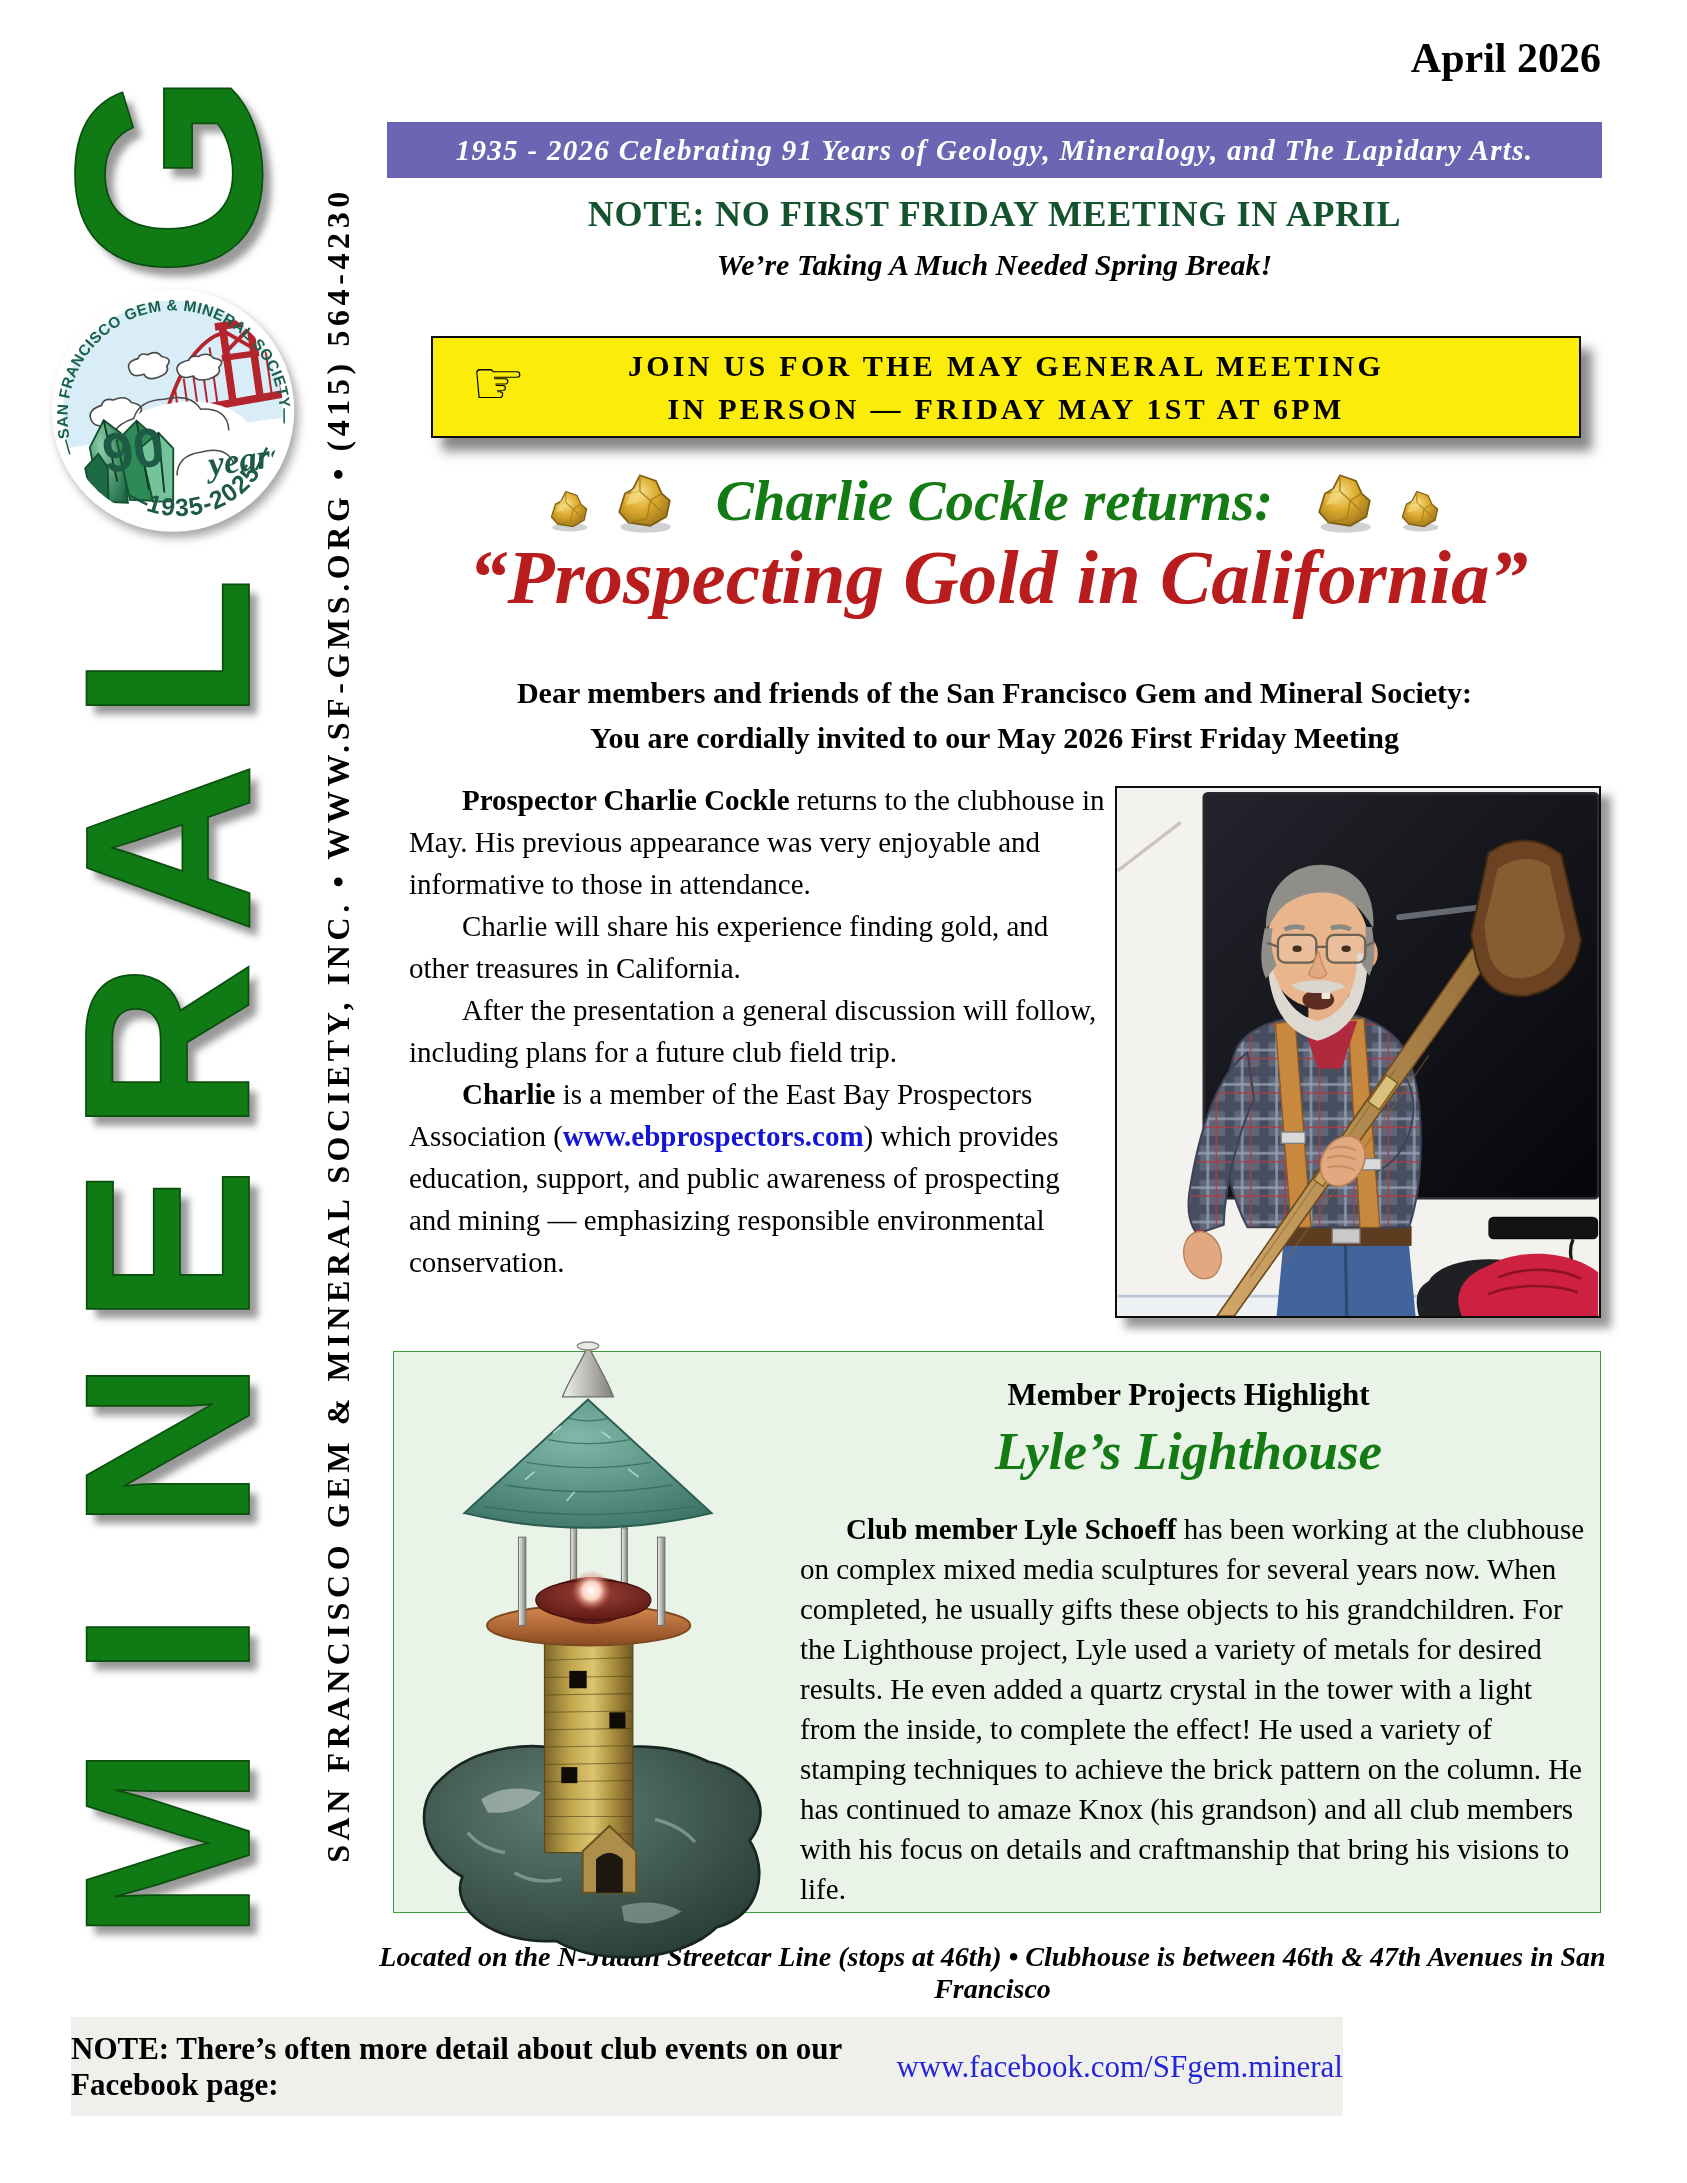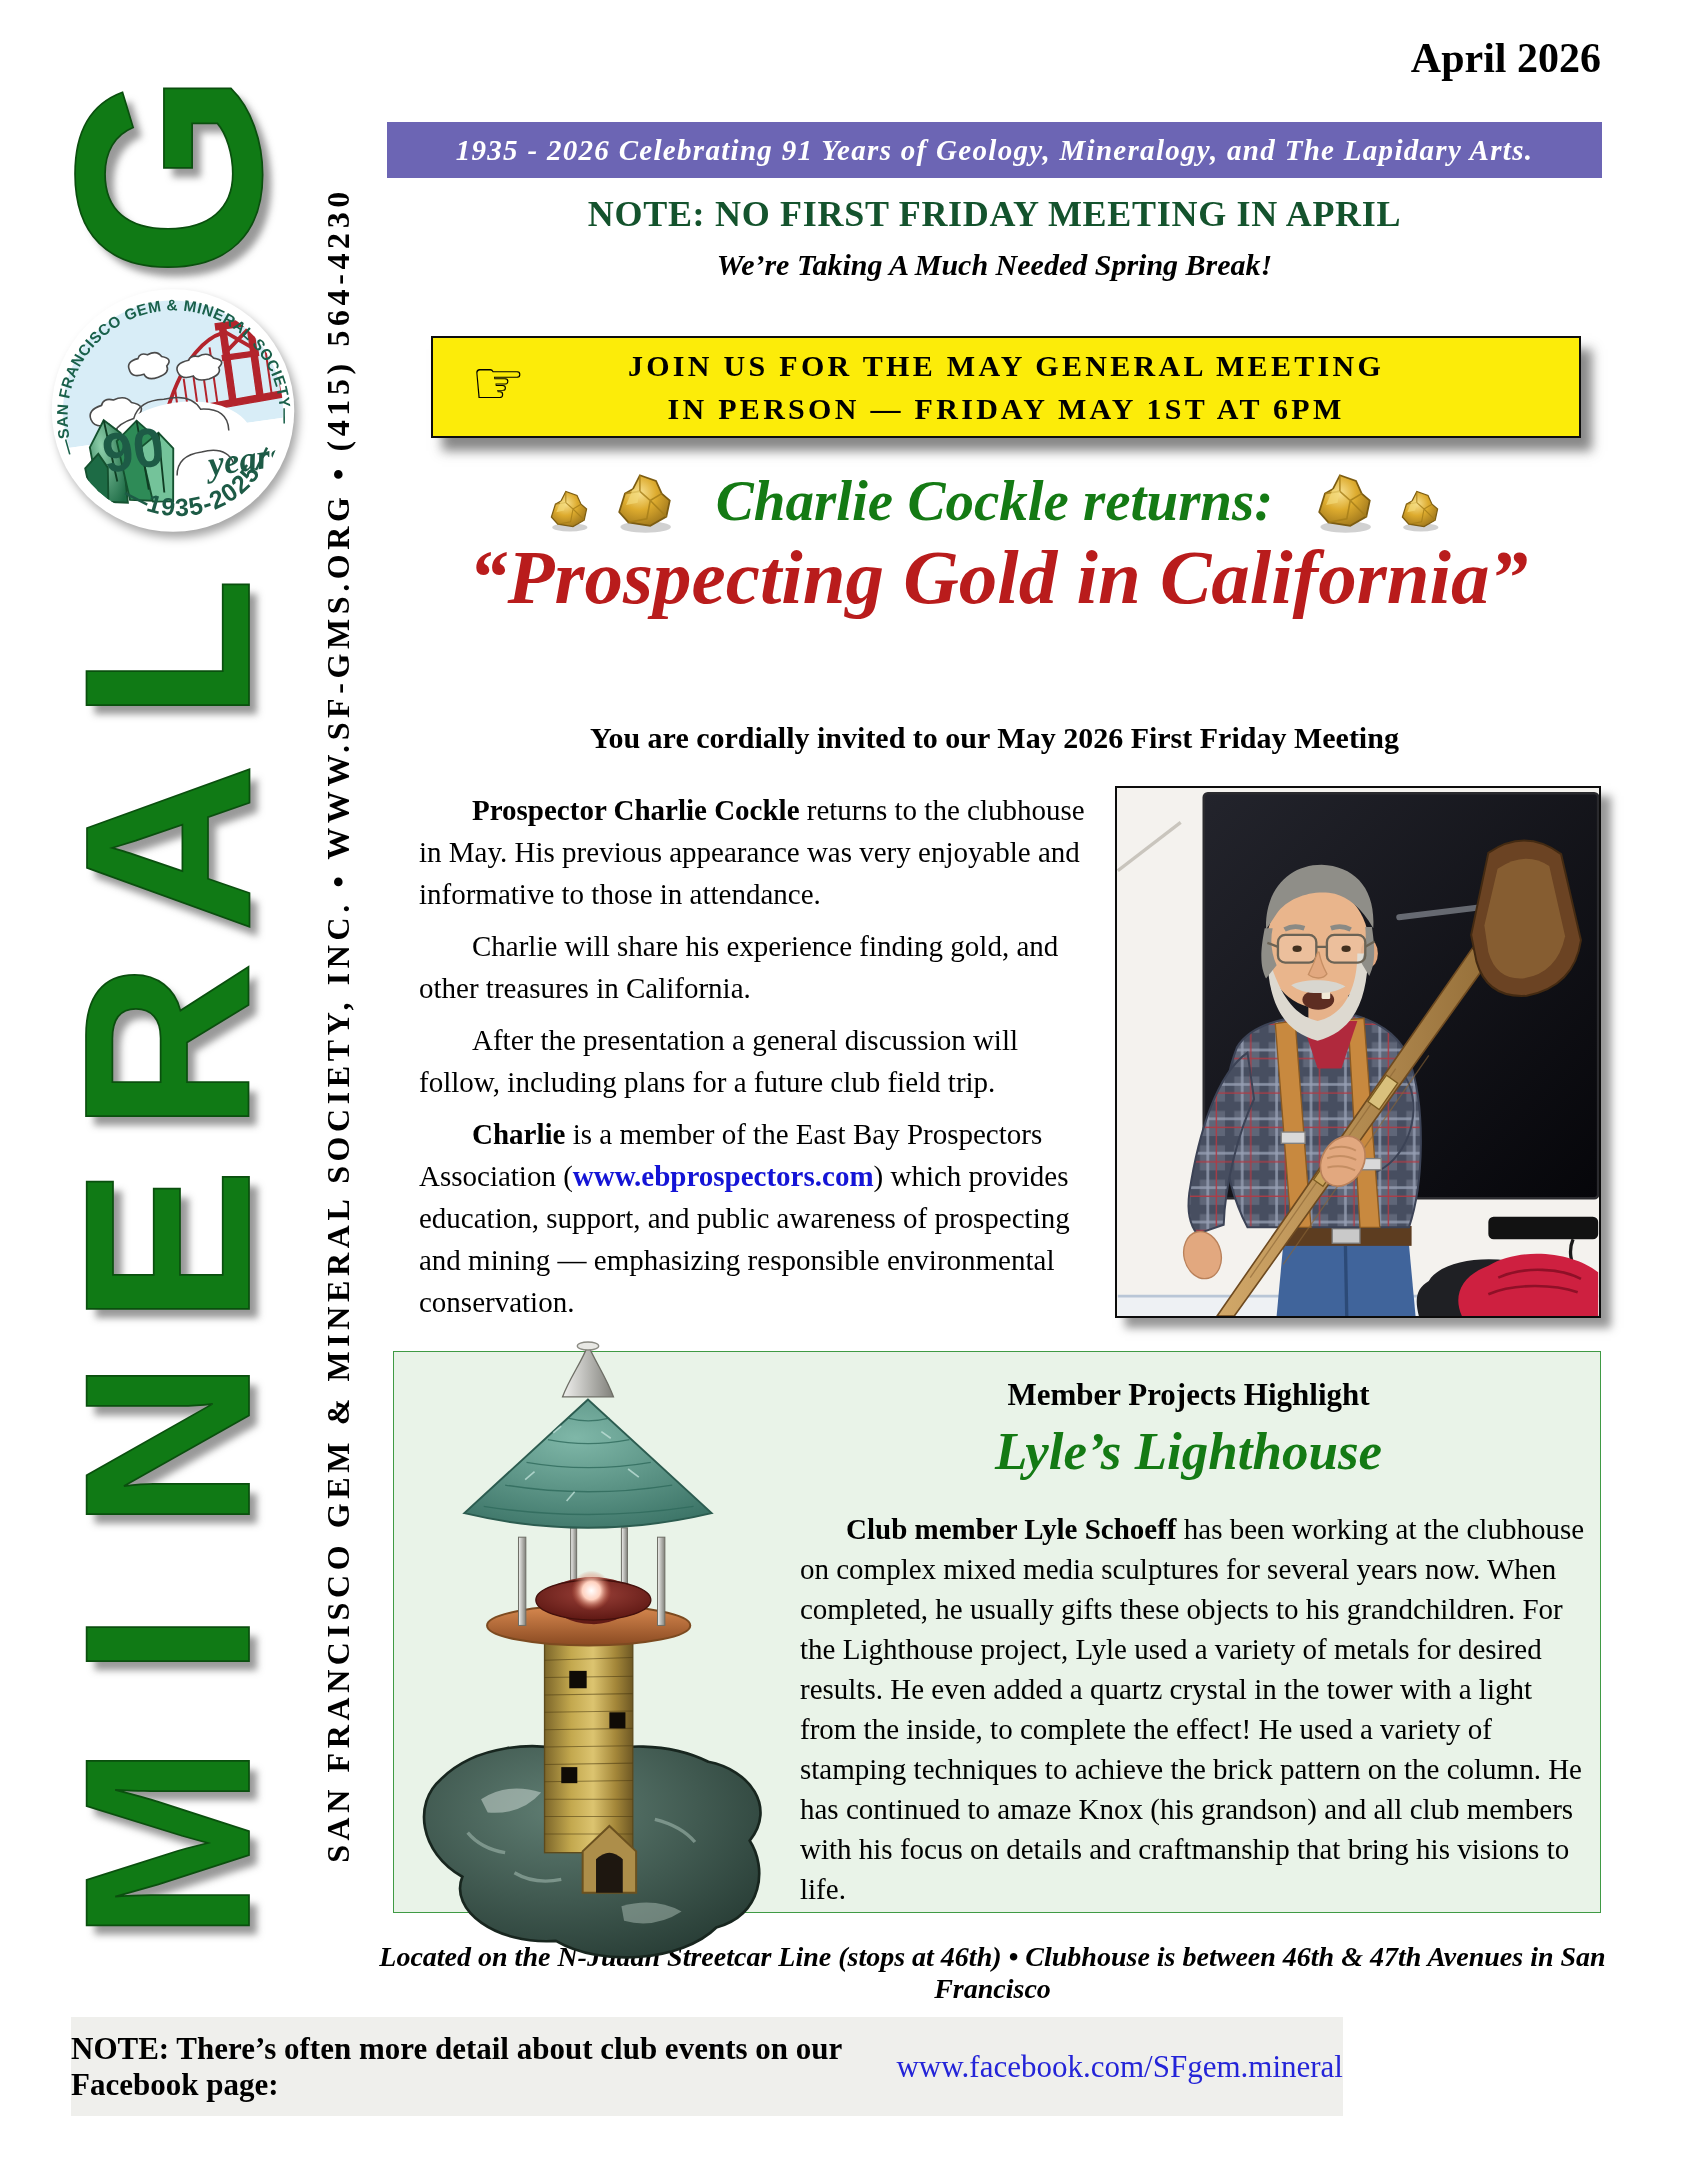--- a/index.html
+++ b/index.html
@@ -48,21 +48,21 @@
   .nug{flex:none;}
   .nug.small{width:48px;height:48px;margin-top:17px;}
   .nug.big{width:69px;height:69px;}
   .main-title{position:absolute;left:370px;top:533px;width:1257px;margin:0;text-align:center;
      color:#b91c1c;font-weight:bold;font-style:italic;font-size:77px;white-space:nowrap;}
   .invite1{position:absolute;left:387px;top:676px;width:1215px;text-align:center;font-weight:bold;font-size:30px;}
   .invite2{position:absolute;left:387px;top:721px;width:1215px;text-align:center;font-weight:bold;font-size:30px;}
 
   
   .article{position:absolute;left:409px;top:779px;width:696px;font-size:29px;line-height:42px;}
-  .article p{margin:10px;text-indent:53px;}
+  .article p{margin:0;text-indent:53px;}
   .b{font-weight:bold;}
   .link{color:#1414d6;font-weight:bold;}
 
   .photo-charlie{position:absolute;left:1115px;top:786px;width:482px;height:528px;margin:0;
      border:2px solid #0c0c0c;box-shadow:10px 10px 8.6px rgba(95,95,95,.65);background:#f4f2ee;overflow:hidden;}
 
   
   .highlight-box{position:absolute;left:393px;top:1351px;width:1208px;height:562px;
      background:#e9f3e8;border:1.3px solid #3f9a44;box-sizing:border-box;}
   .hl-label{position:absolute;left:394px;top:25px;width:801px;text-align:center;font-weight:bold;font-size:31px;}
@@ -236,20 +236,21 @@
       </svg>
     <span class="kicker">Charlie Cockle returns:</span>
     <svg class="nug big" viewBox="0 0 104 104" width="69" height="69">
         <use href="#nugget"></use>
       </svg>
     <svg class="nug small" viewBox="0 0 72 72" width="48" height="48">
         <use href="#nugget"></use>
       </svg>
   </div>
   <h1 class="main-title">“Prospecting Gold in California”</h1>
+  <div class="invite1">Dear members and friends of the San Francisco Gem and Mineral Society:</div>
   <div class="invite2">You are cordially invited to our May 2026 First Friday Meeting</div>
 
   <div class="article">
       <p><span class="b">Prospector Charlie Cockle</span><span> returns to the clubhouse in May. His previous appearance was very enjoyable and informative to those in attendance.</span></p>
       <p><span>Charlie will share his experience finding gold, and other treasures in California.</span></p>
       <p><span>After the presentation a general discussion will follow, including plans for a future club field trip.</span></p>
       <p><span class="b">Charlie</span><span> is a member of the East Bay Prospectors Association (</span><span class="link">www.ebprospectors.com</span><span>) which provides education, support, and public awareness of prospecting and mining — emphasizing responsible environmental conservation.</span></p>
     </div>
 
   <figure class="photo-charlie">

